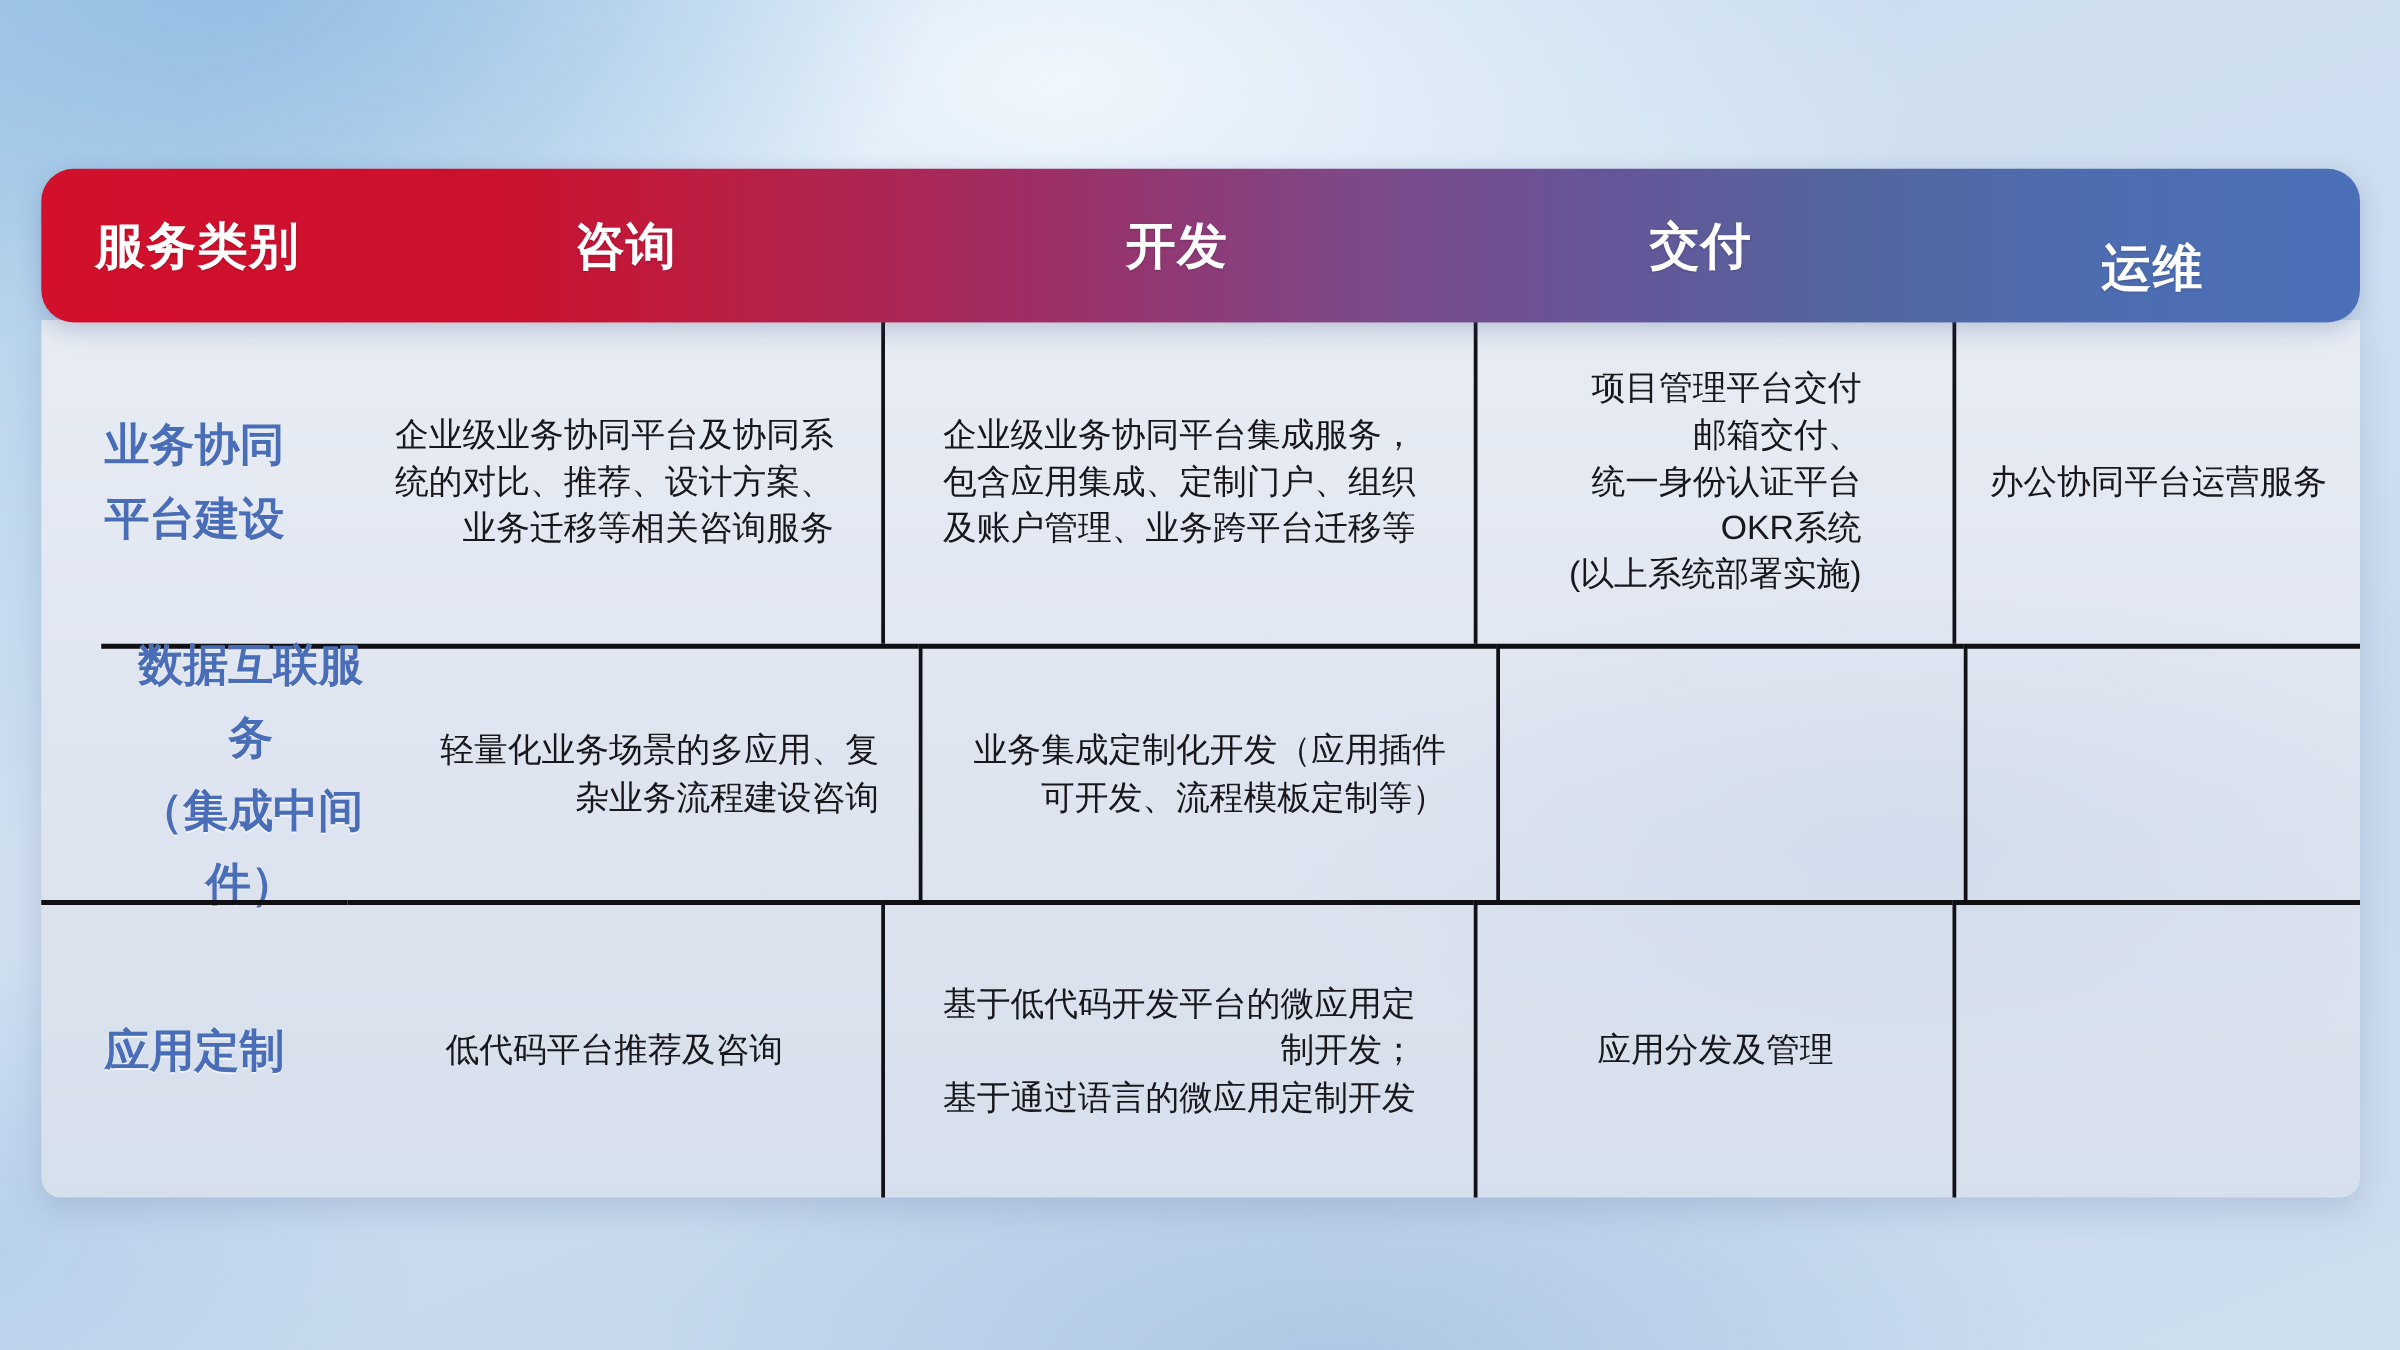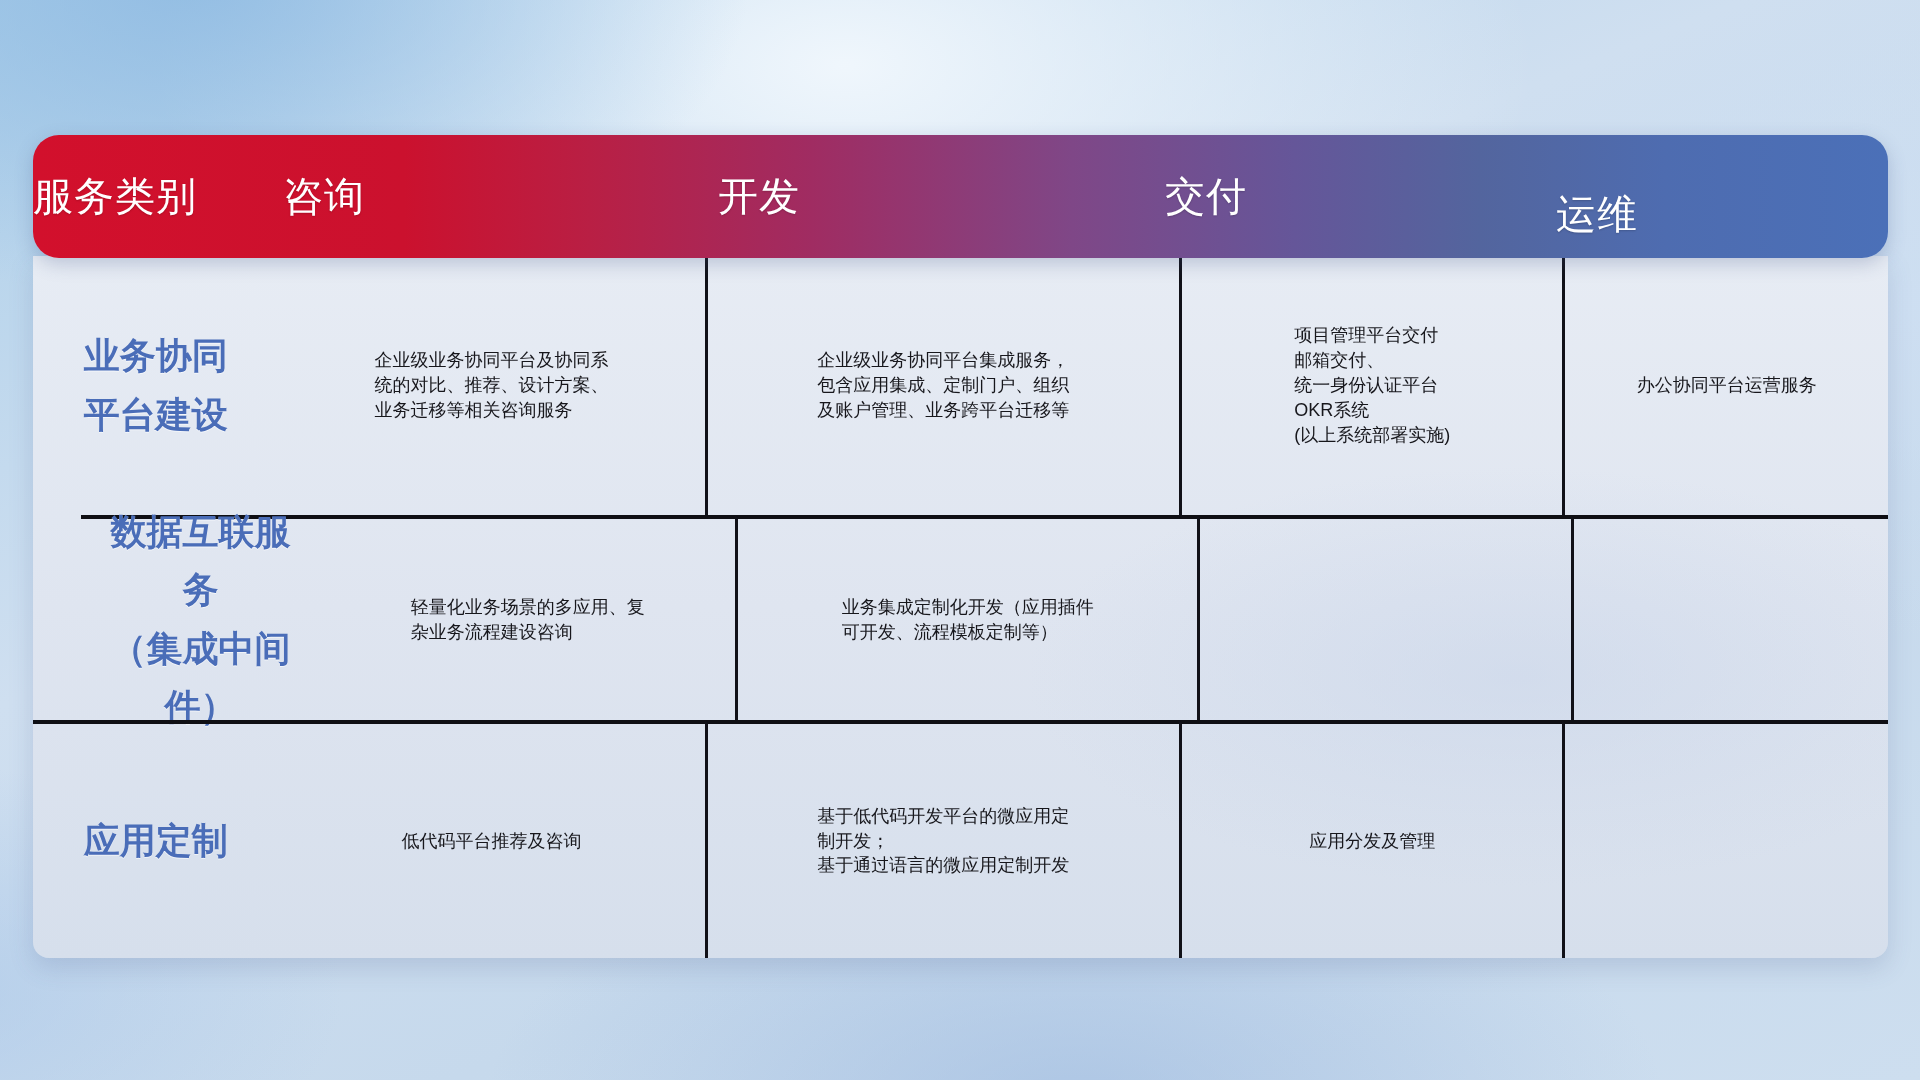--- a/index.html
+++ b/index.html
@@ -15,21 +15,21 @@
       linear-gradient(158deg,#aed0ea 0%,#cfdff0 38%,#c6d9ec 68%,#cddeef 100%);
   }
   .card{position:absolute;left:33px;top:135px;width:1855px;}
   .tbl-header{
     position:relative;z-index:2;height:123px;border-radius:26px;
     display:flex;align-items:center;
     background:linear-gradient(90deg,#d2102c 0%,#cb112e 20%,#b91f44 30%,#a02c62 42%,#7f4787 56%,#655699 68%,#53659e 78%,#4e6cb0 88%,#4b70b8 100%);
     box-shadow:0 6px 18px rgba(60,80,130,.25);
   }
   .tbl-header .hcell{
-    color:#ffffff;font-weight:normal;font-size:40px;text-align:left;
+    color:#ffffff;font-weight:bold;font-size:40px;text-align:center;
     letter-spacing:1px;text-shadow:0 1px 2px rgba(0,0,0,.18);
   }
   .tbl-body{
     position:relative;z-index:1;margin-top:-2px;border-radius:0 0 16px 16px;
     background:
       radial-gradient(700px 300px at 80% 60%, rgba(199,212,233,.5), rgba(199,212,233,0) 70%),
       linear-gradient(180deg,#e7ecf4 0%,#dfe5f0 50%,#d6dfec 100%);
     box-shadow:0 10px 24px rgba(70,90,140,.18);
   }
   .trow{display:flex;}
@@ -50,21 +50,21 @@
   .h-operations{width:332px;margin-top:36px;}
   .r1{height:259px;}
   .r2{height:205px;margin-left:48px;}
   .r3{height:238px;}
   .cat-label{
     color:#4a6db8;font-weight:bold;font-size:36px;line-height:1.62;
     text-align:center;white-space:pre-line;
     text-shadow:0 1px 0 rgba(255,255,255,.6);
   }
   .cell-text{
-    color:#17171c;font-size:18px;line-height:1.38;text-align:left;white-space:pre-line;
+    color:#17171c;font-size:27px;line-height:1.38;text-align:right;white-space:pre-line;
   }
 </style>
 </head>
 <body>
 
 <div class="card">
 
   <div class="tbl-header">
     <div class="hcell h-cat">服务类别</div>
     <div class="hcell h-consulting">咨询</div>

